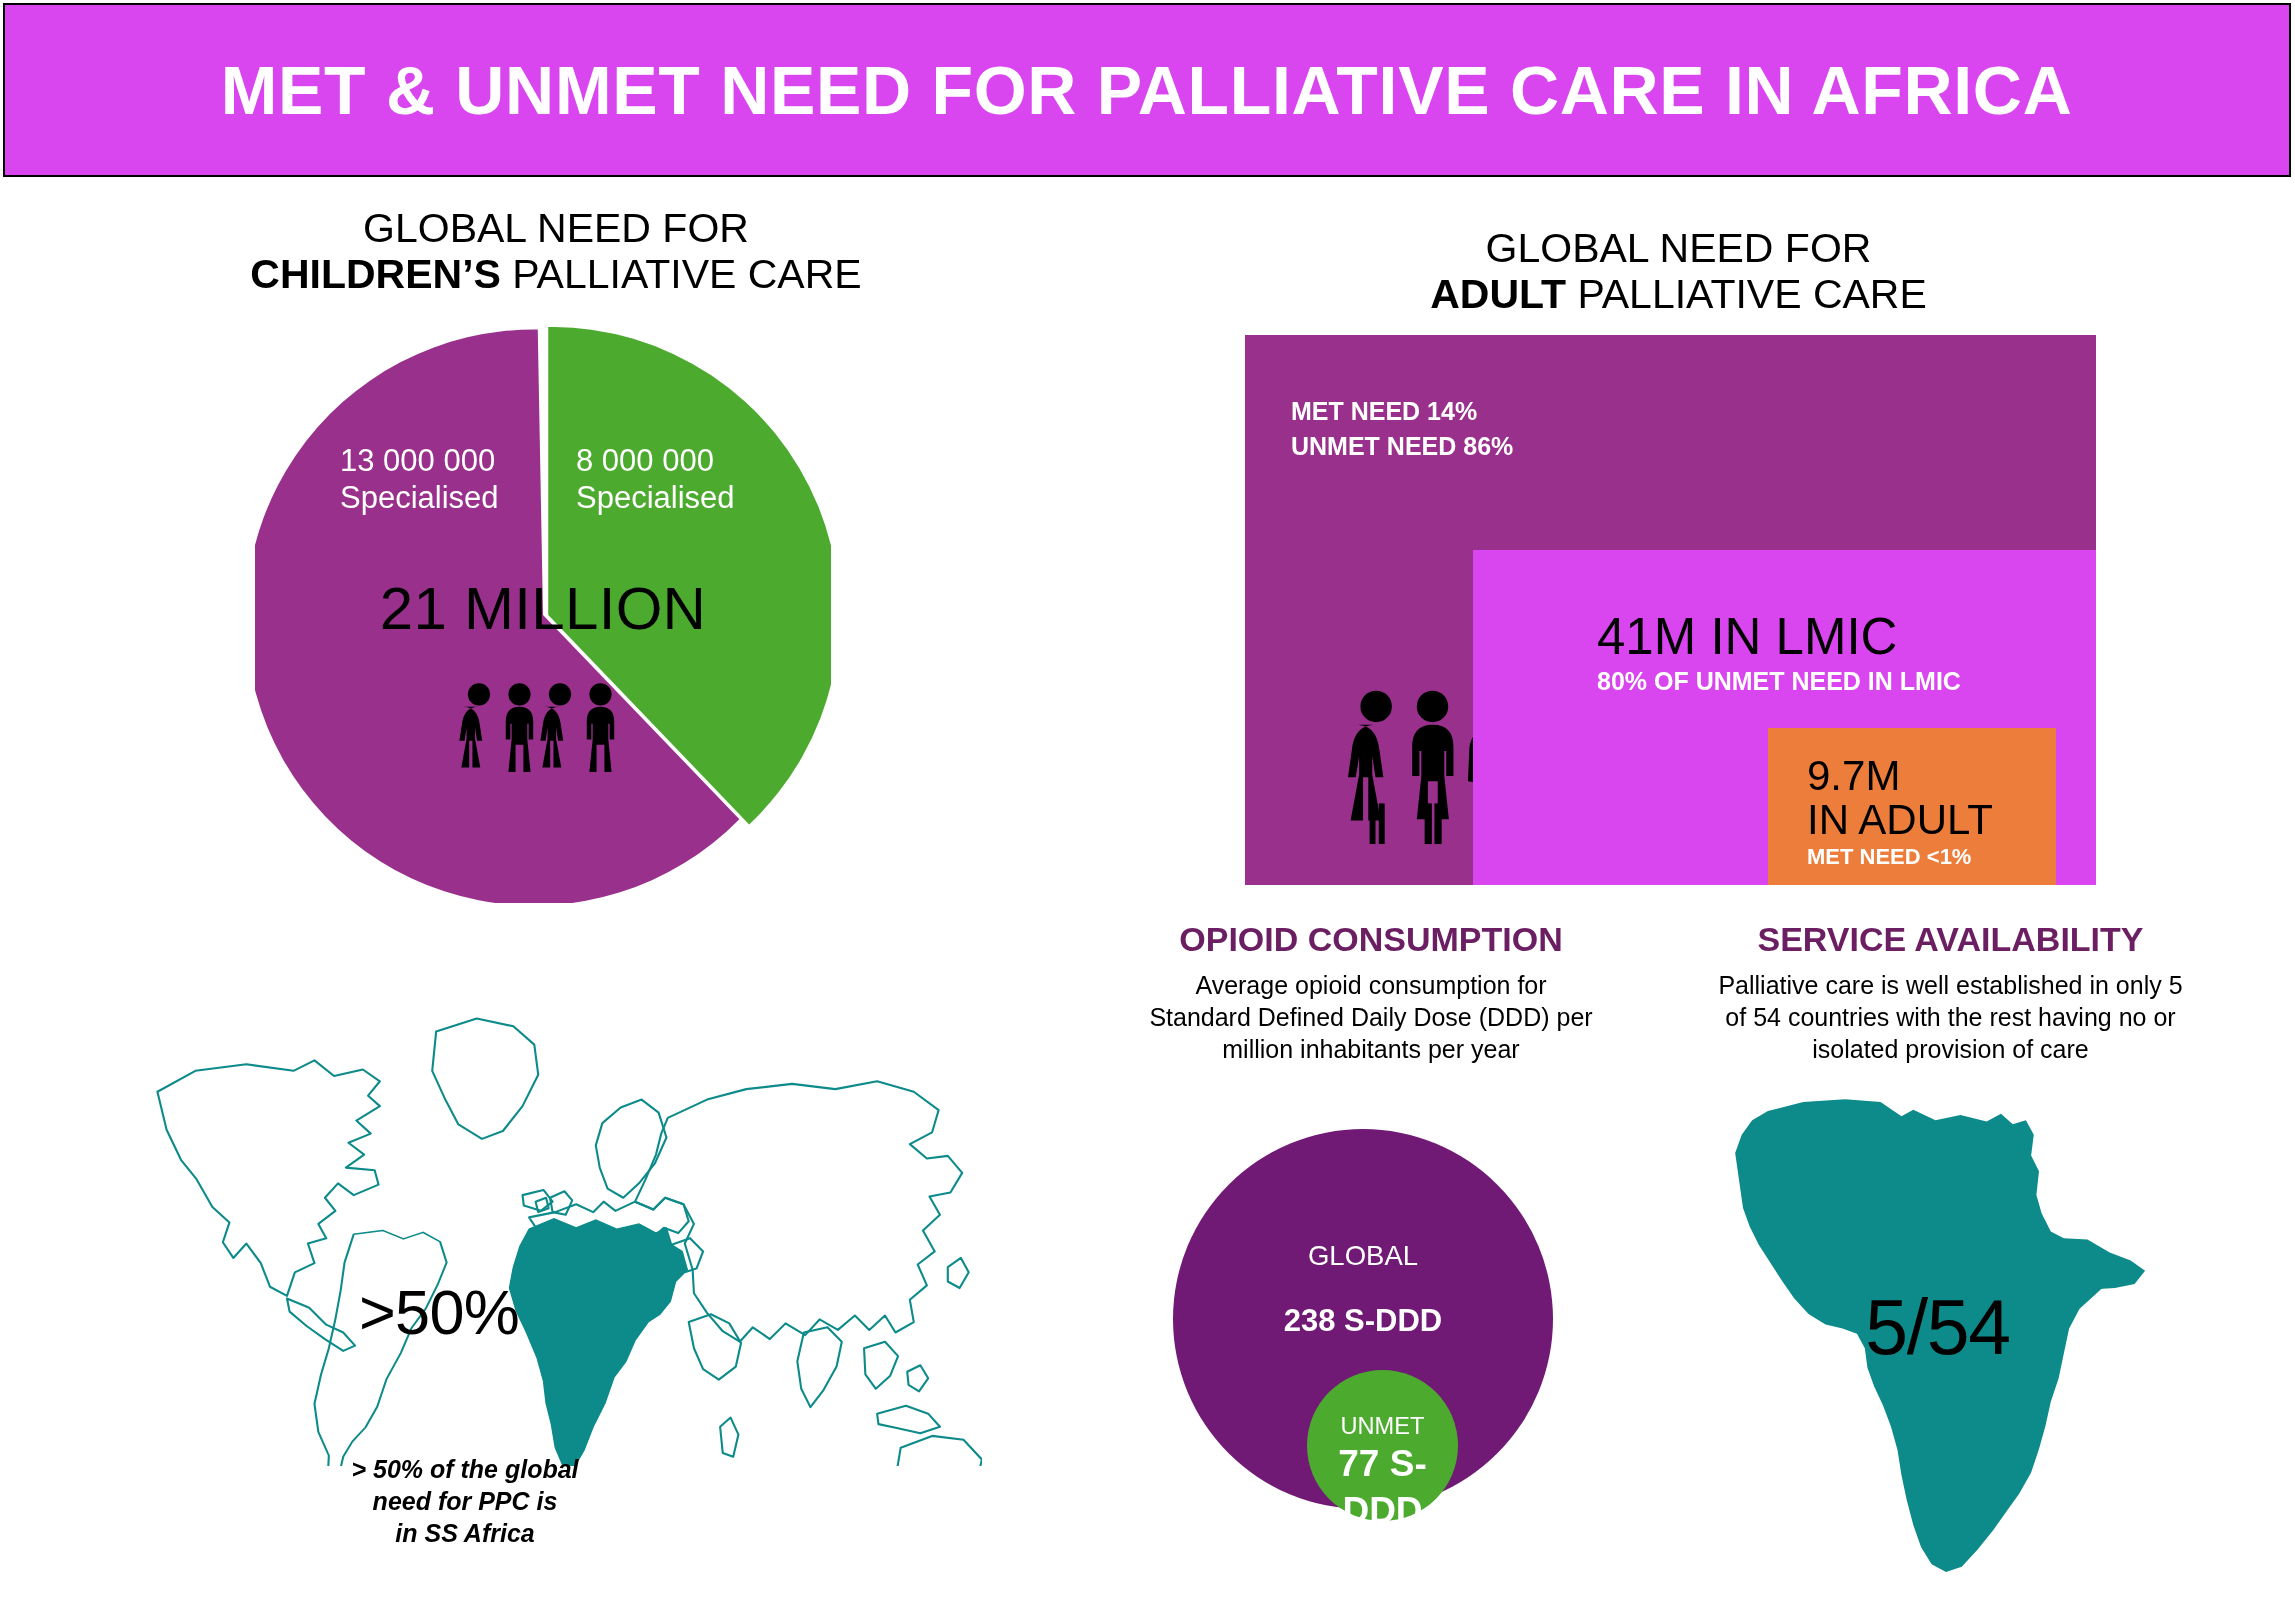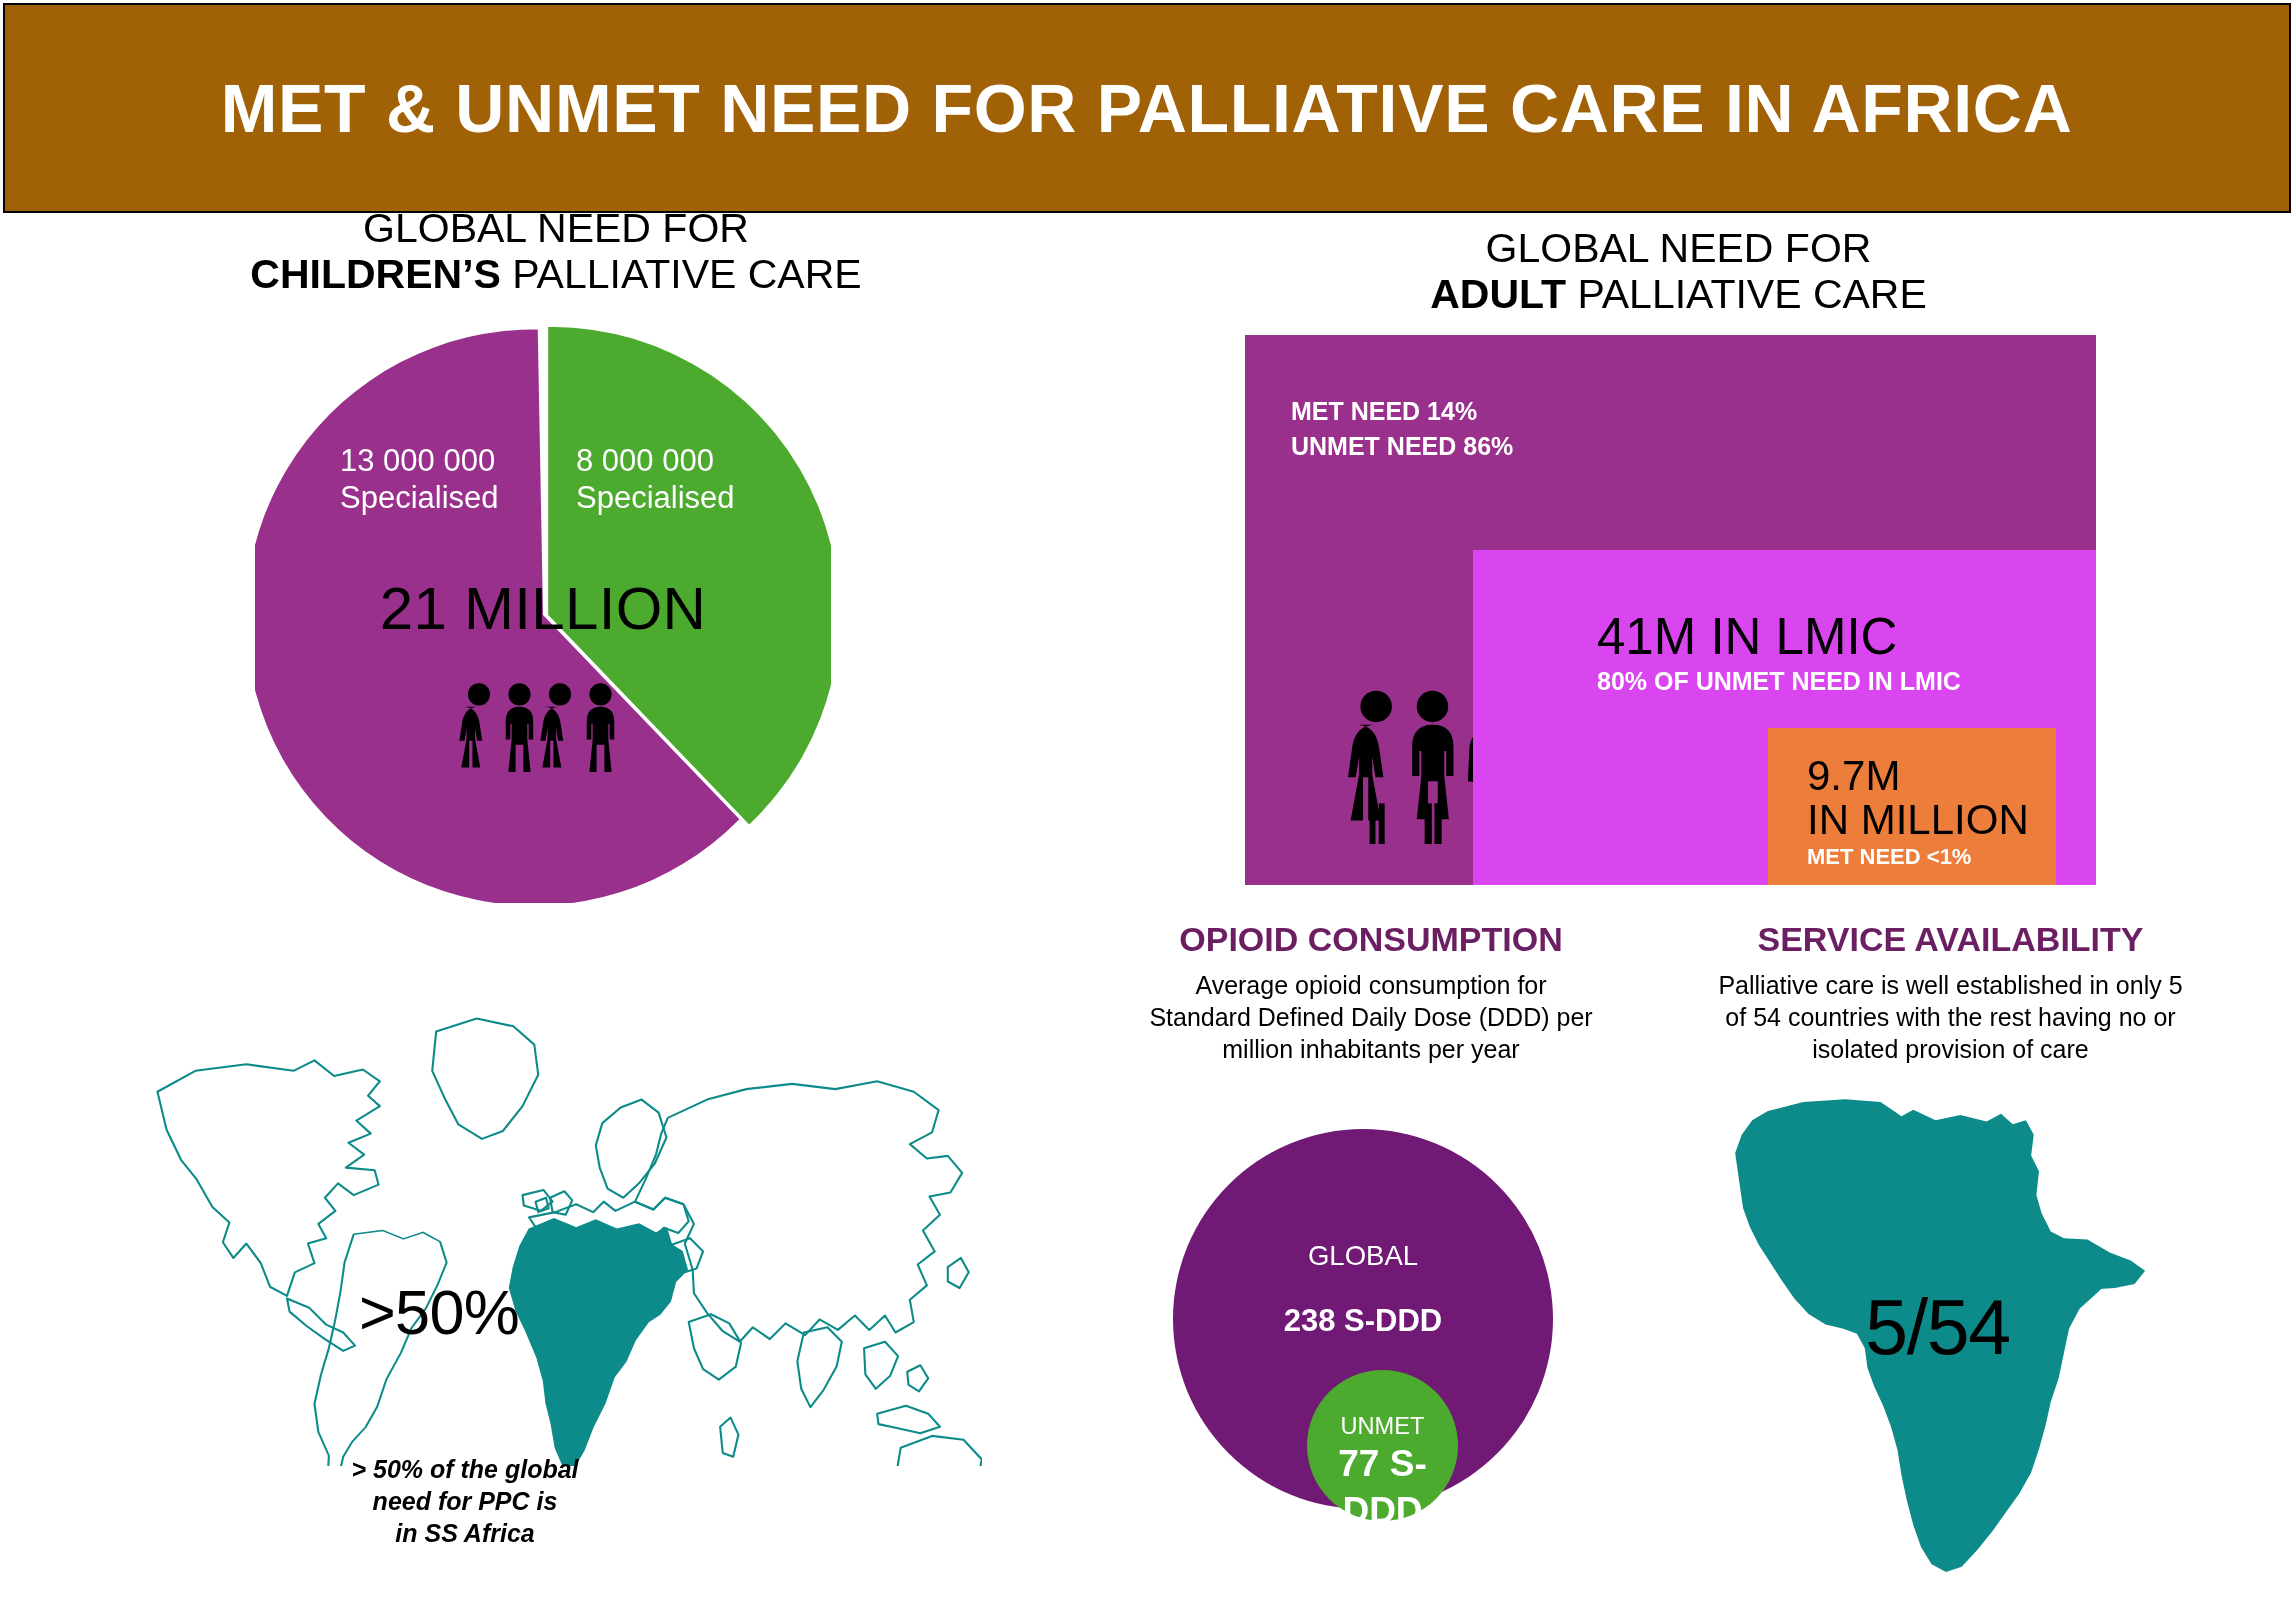--- a/index.html
+++ b/index.html
@@ -3,22 +3,22 @@
 <meta charset="utf-8">
 <title>Met &amp; Unmet Need for Palliative Care in Africa</title>
 <style>
   html,body{margin:0;padding:0;background:#ffffff;}
   body{
     width:2295px;height:1623px;position:relative;overflow:hidden;
     font-family:"Liberation Sans", sans-serif;color:#000;
   }
   
   .header-banner{
-    position:absolute;left:2.6px;top:3.3px;width:2288px;height:210px;
-    background:#a16207;border:2.6px solid #000;box-sizing:border-box;
+    position:absolute;left:2.6px;top:3.3px;width:2288px;height:174px;
+    background:#d946ef;border:2.6px solid #000;box-sizing:border-box;
     display:flex;align-items:center;justify-content:center;
   }
   .header-title{
     color:#fff;font-weight:bold;font-size:68px;letter-spacing:0.7px;
     text-align:center;line-height:1;white-space:nowrap;
   }
 
   
   .col-head{position:absolute;text-align:center;line-height:1.12;}
   .col-head .l1{font-size:41px;font-weight:400;display:block;}
@@ -260,21 +260,21 @@
   <div id="box-lmic">
     <div id="lmic-text">
       <div class="box-big-num">41M IN LMIC</div>
       <div class="box-sub">80% OF UNMET NEED IN LMIC</div>
     </div>
   </div>
 
   <div id="box-africa">
     <div id="africa-text">
       <div class="box-big-num">9.7M</div>
-      <div class="box-big-num">IN MILLION</div>
+      <div class="box-big-num">IN ADULT</div>
       <div class="box-sub">MET NEED &lt;1%</div>
     </div>
   </div>
 </div>
 
 <div class="panel" id="opioid-panel">
   <div class="panel-title">OPIOID CONSUMPTION</div>
   <div class="panel-desc">
     <div>Average opioid consumption for</div>
     <div>Standard Defined Daily Dose (DDD) per</div>

